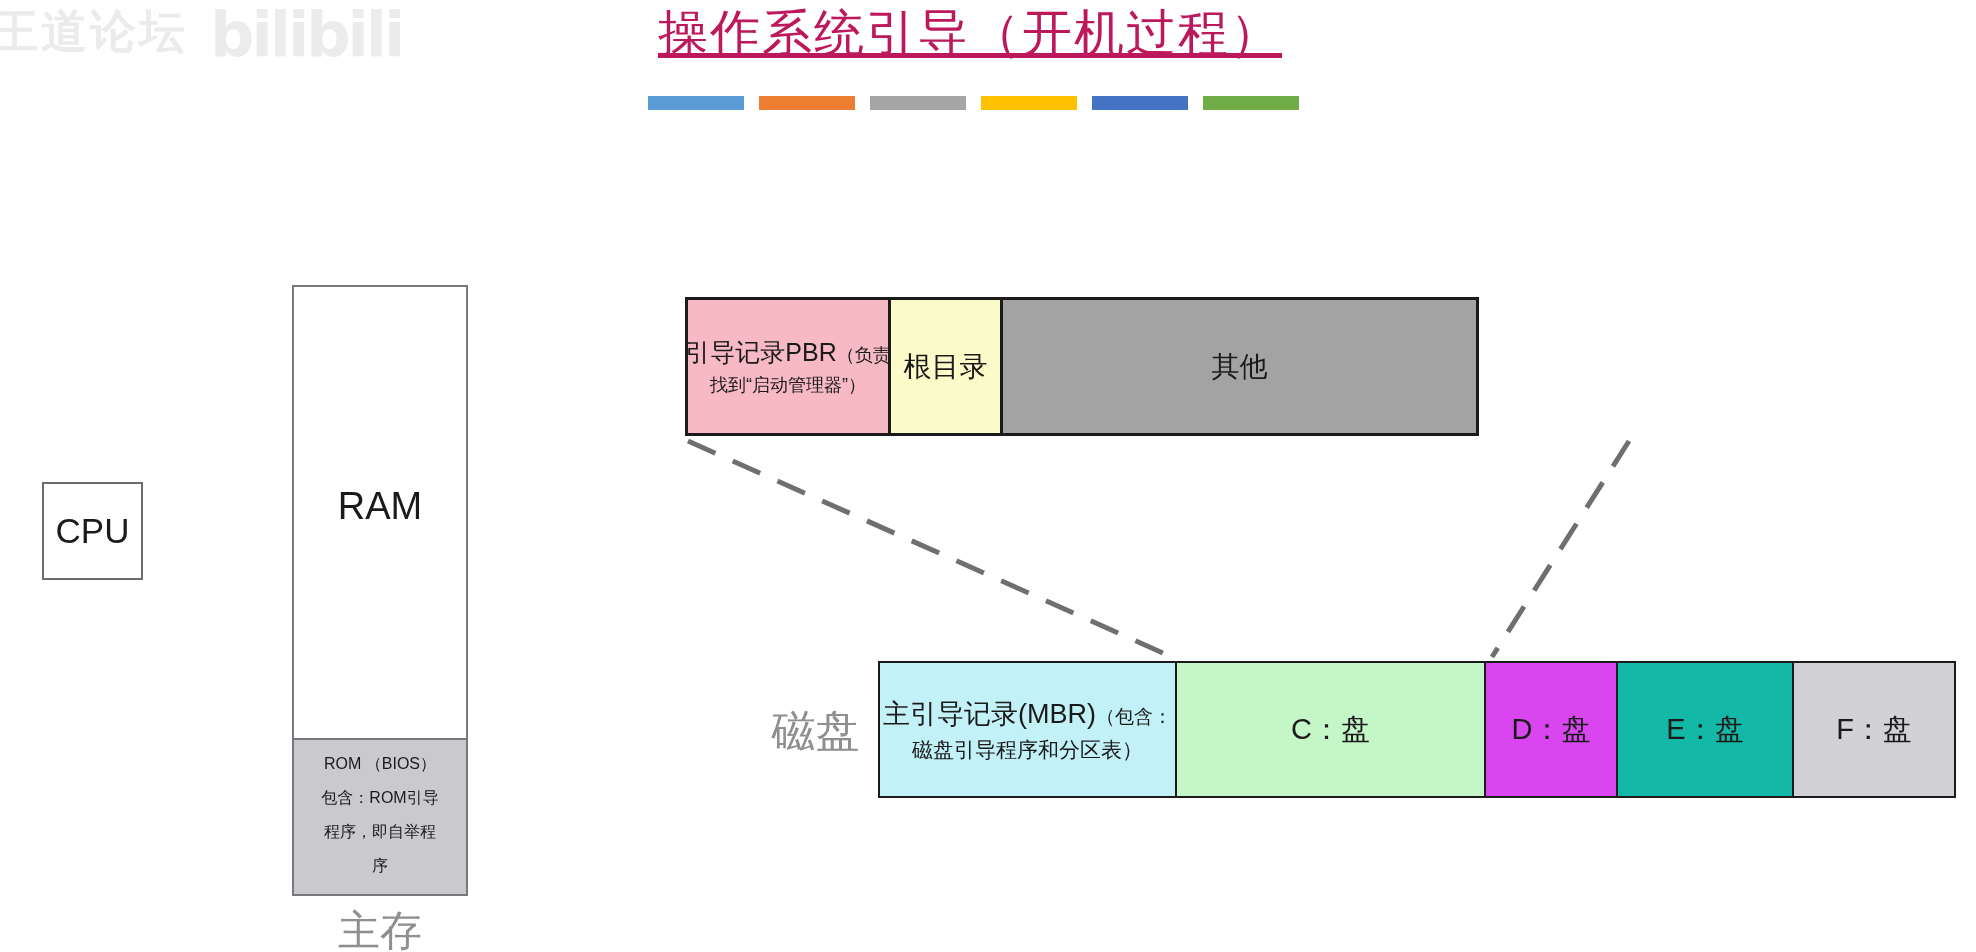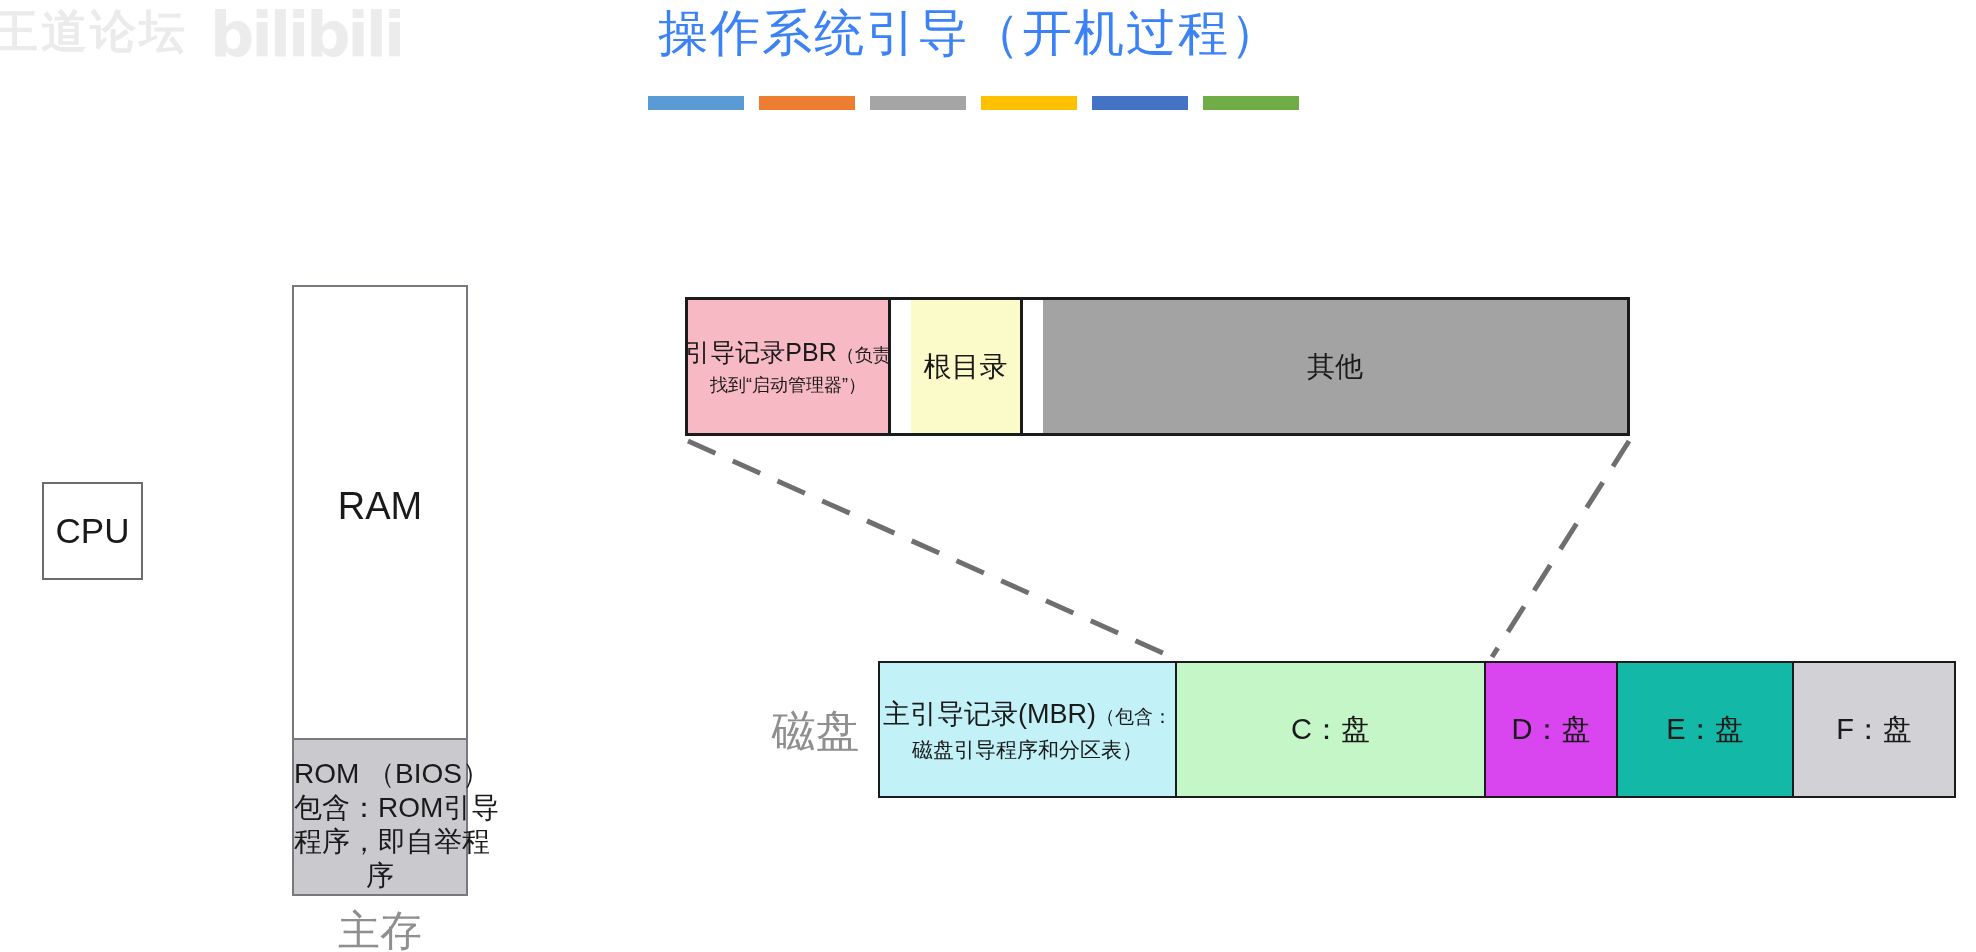--- a/index.html
+++ b/index.html
@@ -13,38 +13,38 @@
   .wm-bili{font-size:62px;font-weight:800;letter-spacing:-3px;color:#ececec;line-height:66px;margin-left:22px;font-family:"DejaVu Sans","Liberation Sans",sans-serif;}
   
   .title{position:absolute;left:640px;top:4px;width:660px;text-align:center;
          font-size:50px;font-weight:500;letter-spacing:2px;line-height:58px;}
   .underline{position:absolute;left:648px;top:96px;display:flex;gap:15px;}
   .dash{width:96px;height:14px;}
   
   .seg{display:flex;flex-direction:column;align-items:center;justify-content:center;text-align:center;box-sizing:border-box;}
   .seg-line{white-space:nowrap;}
   
-  .detail-bar{position:absolute;left:685px;top:297px;width:945px;height:139px;
-              border:3px solid #1b1b1b;box-sizing:border-box;display:flex;background:#fff;gap:20px;}
+  .detail-bar{position:absolute;left:685px;top:297px;width:794px;height:139px;
+              border:3px solid #1b1b1b;box-sizing:border-box;display:flex;background:#fff;}
   .seg-pbr{width:203px;border-right:3px solid #1b1b1b;padding:0 2px;}
   .pbr-big{font-size:25px;}
   .pbr-small{font-size:18px;}
   .seg-pbr .seg-line{line-height:32px;}
   .seg-pbr .seg-line2{line-height:26px;}
   .seg-root{width:112px;border-right:3px solid #1b1b1b;font-size:28px;}
   .seg-other{flex:1;font-size:28px;}
   
   .cpu-box{position:absolute;left:42px;top:482px;width:101px;height:98px;
            border:2.5px solid #6d6b70;box-sizing:border-box;display:flex;align-items:center;justify-content:center;
            font-size:35px;background:#fff;}
   .ram-box{position:absolute;left:292px;top:285px;width:176px;height:611px;
            border:2.5px solid #7a787e;box-sizing:border-box;background:#fff;}
   .ram-label{position:absolute;left:0;right:0;top:198px;text-align:center;font-size:38px;}
   .rom-section{position:absolute;left:0;right:0;bottom:0;height:156px;border-top:2.5px solid #7a787e;
-               box-sizing:border-box;text-align:center;padding-top:17px;font-size:28px;line-height:34px;margin-top:20px;}
+               box-sizing:border-box;text-align:center;padding-top:7px;font-size:16px;line-height:34px;margin-top:20px;}
   .rom-line{display:block;white-space:nowrap;}
   .caption{position:absolute;text-align:center;font-size:42px;}
   .cap-mem{left:292px;top:903px;width:176px;}
   .cap-disk{left:743px;top:702px;width:145px;font-size:44px;}
   
   .disk-row{position:absolute;left:878px;top:661px;width:1078px;height:137px;
             border:2.5px solid #1b1b1b;box-sizing:border-box;display:flex;}
   .seg-mbr{width:297px;border-right:2.5px solid #1b1b1b;padding:0 2px;}
   .mbr-big{font-size:27px;}
   .mbr-small{font-size:19px;}
@@ -60,21 +60,21 @@
 </head>
 <body>
 
 <div class="canvas">
 
   <div class="watermark">
     <span class="wm-site">王道论坛</span>
     <span class="wm-bili">bilibili</span>
   </div>
 
-  <div class="title" style="color: #3b82f6;">操作系统引导（开机过程）</div>
+  <div class="title" style="color: #be185d; text-decoration: underline;">操作系统引导（开机过程）</div>
   <div class="underline">
     <span class="dash" style="background: rgb(91, 155, 213);"></span>
     <span class="dash" style="background: rgb(237, 125, 49);"></span>
     <span class="dash" style="background: rgb(165, 165, 165);"></span>
     <span class="dash" style="background: rgb(255, 192, 0);"></span>
     <span class="dash" style="background: rgb(68, 114, 196);"></span>
     <span class="dash" style="background: rgb(112, 173, 71);"></span>
   </div>
 
   <div class="detail-bar">

